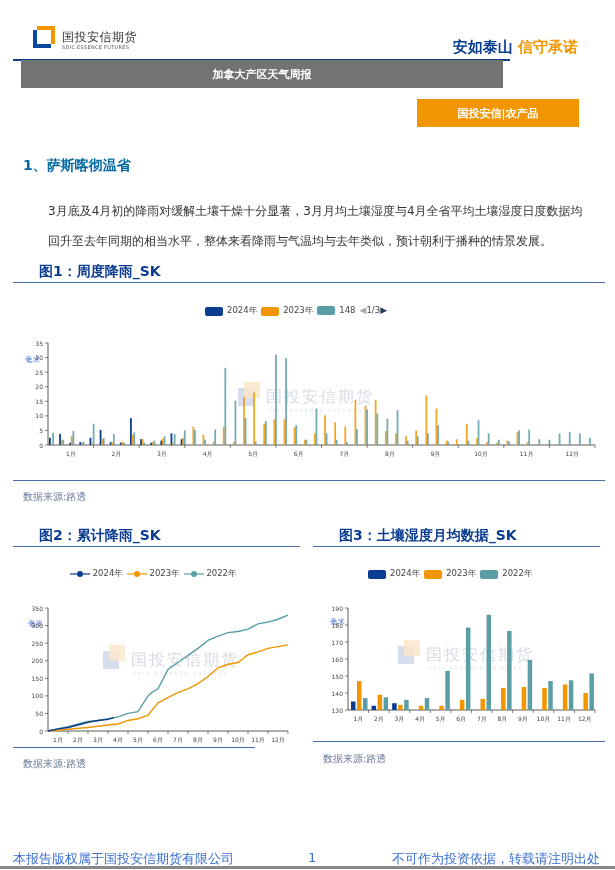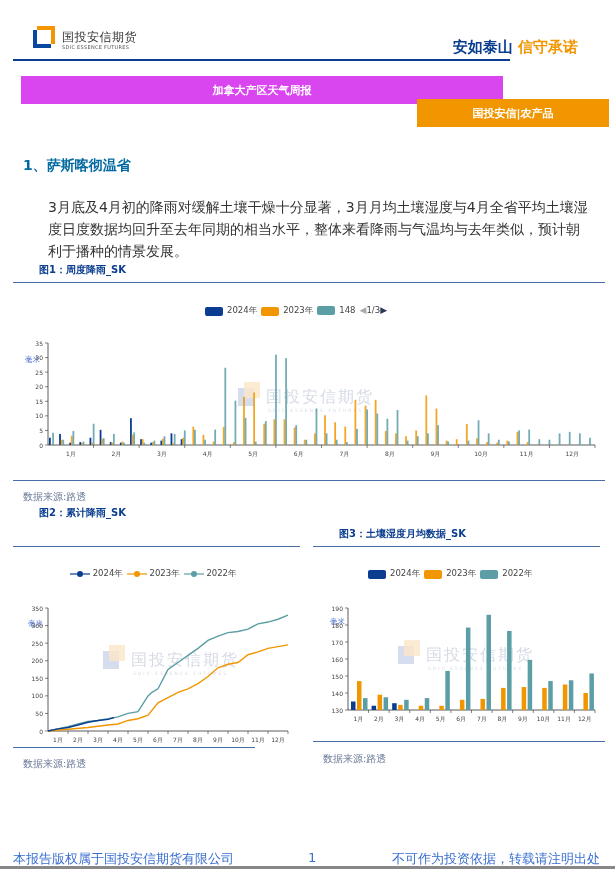--- a/index.html
+++ b/index.html
@@ -5,25 +5,25 @@
   html,body{margin:0;padding:0;background:#fff;}
   body{width:615px;height:870px;position:relative;overflow:hidden;font-family:"DejaVu Sans","Liberation Sans",sans-serif;color:#222;}
   .abs{position:absolute;}
   .logo-mark{left:33px;top:26px;width:22px;height:22px;}
   .logo-cn{left:62px;top:29px;font-size:12px;color:#333;letter-spacing:0.5px;}
   .logo-en{left:62px;top:44px;font-size:5px;color:#555;letter-spacing:0.3px;}
   .slogan{right:37px;top:38px;font-size:15px;font-weight:bold;}
   .slogan .a{color:#0a3d8f;}
   .slogan .b{color:#f29600;}
   .top-rule{left:13px;top:59px;width:497px;height:2px;background:#0a3d8f;}
-  .title-bar{left:21px;top:76px;width:482px;height:28px;background:#d946ef;color:#fff;font-size:11px;font-weight:bold;display:flex;align-items:center;justify-content:center;}
-  .tag-bar{left:417px;top:99px;width:192px;height:28px;background:#f29600;color:#fff;font-size:11px;font-weight:bold;display:flex;align-items:center;justify-content:center;}
+  .title-bar{left:21px;top:60px;width:482px;height:28px;background:#737373;color:#fff;font-size:11px;font-weight:bold;display:flex;align-items:center;justify-content:center;}
+  .tag-bar{left:417px;top:99px;width:162px;height:28px;background:#f29600;color:#fff;font-size:11px;font-weight:bold;display:flex;align-items:center;justify-content:center;}
   .section-h{left:23px;top:157px;font-size:14px;font-weight:bold;color:#0369a1;}
-  .para{left:48px;top:196px;width:540px;font-size:14px;line-height:22px;color:#333;}
-  .fig-title{font-size:10px;font-weight:bold;color:#0a3d8f;padding-left:16px;}
+  .para{left:48px;top:196px;width:540px;font-size:12px;line-height:30px;color:#333;}
+  .fig-title{font-size:14px;font-weight:bold;color:#0a3d8f;padding-left:16px;}
   .fig-rule{height:1px;background:#4a6fa5;}
   .source{font-size:10px;color:#6a7a99;}
   .legend{font-size:8.5px;color:#444;display:flex;align-items:flex-start;}
   .sw{display:inline-block;width:18px;height:9px;border-radius:2px;margin-right:4px;vertical-align:middle;}
   .lm{display:inline-flex;align-items:center;margin-right:4px;}
   .unit{font-size:7.5px;color:#4a6fd0;margin-top:32px;}
   svg text{font-family:"DejaVu Sans","Liberation Sans",sans-serif;}
   .footer{font-size:13px;color:#3a6fd0;}
   .bottom-rule{left:0;top:866px;width:615px;height:3px;background:#888;}
 </style>
@@ -232,21 +232,21 @@
     <rect x="518.4222222222222" y="104.17142857142858" width="1.8" height="5.828571428571422" fill="#5b9ea6" opacity="0.85"></rect>
     <rect x="528.5518518518519" y="104.75428571428571" width="1.8" height="5.2457142857142856" fill="#5b9ea6" opacity="0.85"></rect>
     <rect x="538.6814814814816" y="98.34285714285714" width="1.8" height="11.657142857142858" fill="#5b9ea6" opacity="0.85"></rect>
     <rect x="548.8111111111111" y="96.88571428571429" width="1.8" height="13.114285714285714" fill="#5b9ea6" opacity="0.85"></rect>
     <rect x="558.9407407407408" y="98.34285714285714" width="1.8" height="11.657142857142858" fill="#5b9ea6" opacity="0.85"></rect>
     <rect x="569.0703703703704" y="102.71428571428571" width="1.8" height="7.285714285714292" fill="#5b9ea6" opacity="0.85"></rect>
   </svg>
 <div class="abs fig-rule" style="left:13px;top:480px;width:592px;"></div>
 <div class="abs source" style="left:23px;top:490px;">数据来源:路透</div>
 
-<div class="abs fig-title" style="left:23px;top:506px;">图2：累计降雨_SK</div>
+<div class="abs fig-title" style="left:23px;top:527px;">图2：累计降雨_SK</div>
 <div class="abs fig-rule" style="left:13px;top:546px;width:287px;"></div>
 <div class="abs legend" style="left:70px;top:568px;">
   <span class="lm"><svg width="20" height="8">
         <line x1="0" y1="4" x2="20" y2="4" stroke="#0a3d8f" stroke-width="1.2"></line>
         <circle cx="10" cy="4" r="3" fill="#0a3d8f"></circle>
       </svg>&nbsp;<span>2024年</span></span>
   <span class="lm"><svg width="20" height="8">
         <line x1="0" y1="4" x2="20" y2="4" stroke="#f29600" stroke-width="1.2"></line>
         <circle cx="10" cy="4" r="3" fill="#f29600"></circle>
       </svg>&nbsp;<span>2023年</span></span>

